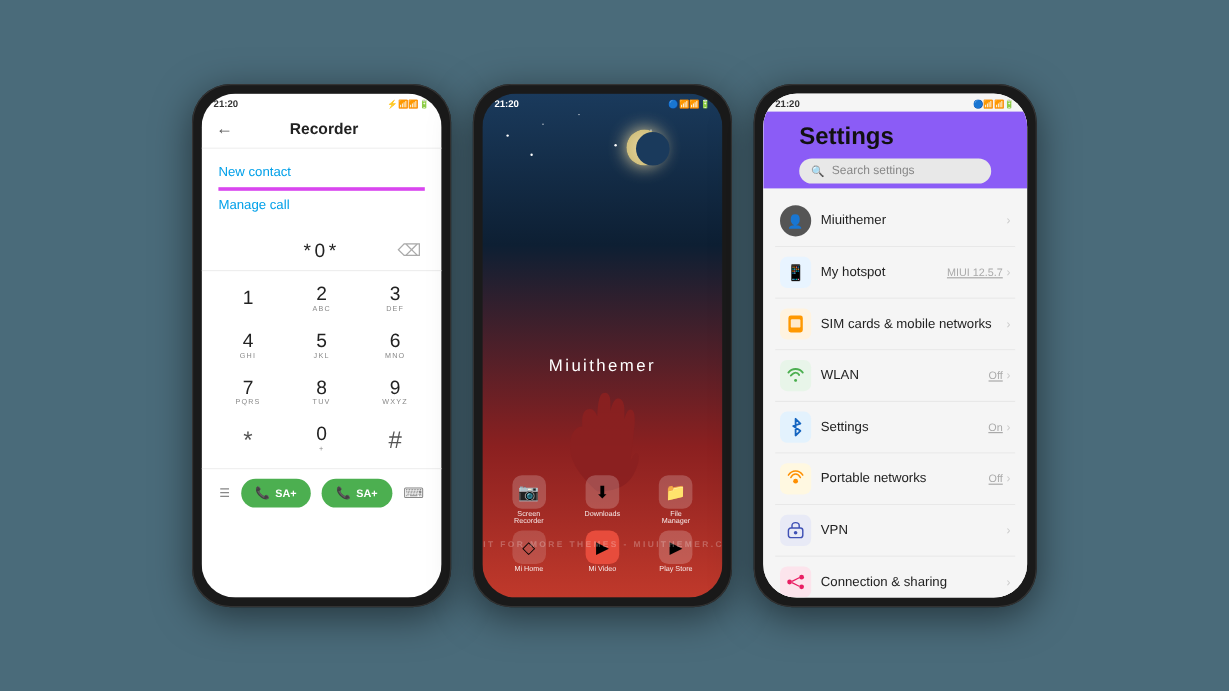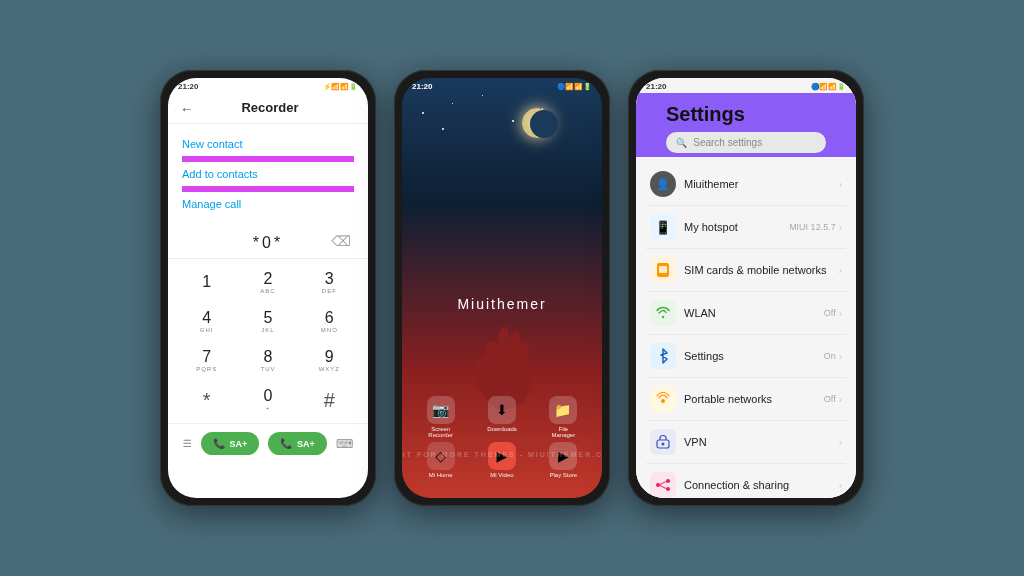--- a/index.html
+++ b/index.html
@@ -57,21 +57,21 @@
       padding: 6px 12px 8px;
       border-bottom: 1px solid #f0f0f0;
     }
     .back-arrow { font-size: 14px; color: #555; margin-right: 10px; }
     .recents-title { font-size: 13px; font-weight: 600; color: #222; flex: 1; text-align: center; margin-right: 20px; }
     .recents-actions { padding: 8px 14px; }
     .recents-action-item {
       font-size: 11px;
       color: #00a0e9;
       padding: 6px 0;
-      border-bottom: 6px solid #d946ef;
+      border-bottom: 3px solid #d946ef;
     }
     .recents-action-item:last-child { border-bottom: none; }
     .dialpad-display {
       text-align: center;
       padding: 10px 14px 6px;
       font-size: 16px;
       font-weight: 300;
       letter-spacing: 3px;
       color: #222;
       border-bottom: 1px solid #eee;
@@ -281,21 +281,21 @@
     .settings-item-title { font-size: 11px; font-weight: 500; color: #222; }
     .settings-item-subtitle { font-size: 8px; color: #888; margin-top: 1px; }
     .settings-item-right {
       display: flex;
       align-items: center;
       gap: 3px;
       font-size: 9px;
       color: #888;
     }
     .chevron { font-size: 10px; color: #ccc; }
-    .status-value { font-size: 9px; color: #aaa; }
+    .status-value { font-size: 9px; color: #aaa; text-decoration: underline; }
 
     
     .watermark {
       position: absolute;
       bottom: 40px;
       left: 50%;
       transform: translateX(-50%);
       color: rgba(255,255,255,0.25);
       font-size: 7px;
       letter-spacing: 2px;
@@ -317,21 +317,20 @@
           <span class="status-bar-right">⚡📶📶🔋</span>
         </div>
 
         <div class="recents-header">
           <span class="back-arrow">←</span>
           <span class="recents-title">Recorder</span>
         </div>
 
         <div class="recents-actions">
           <div class="recents-action-item">New contact</div>
-          <div class="recents-action-item">Add to contacts</div>
           <div class="recents-action-item">Manage call</div>
         </div>
 
         <div class="dialpad-display">
           <span>*0*</span>
           <span class="backspace">⌫</span>
         </div>
 
         <div class="dialpad-grid">
           <div class="dialpad-key">

